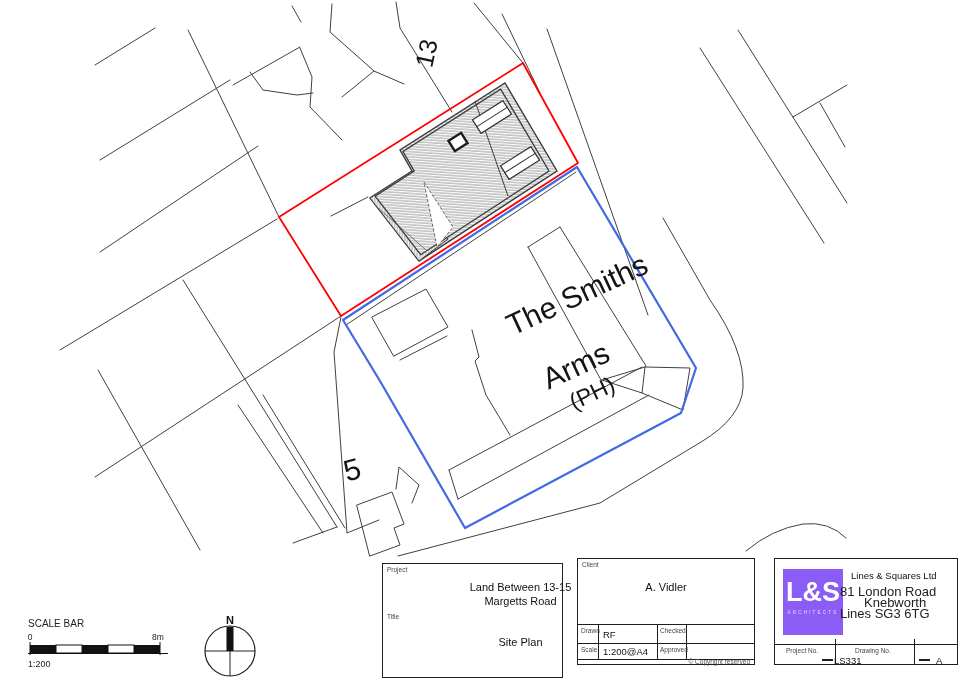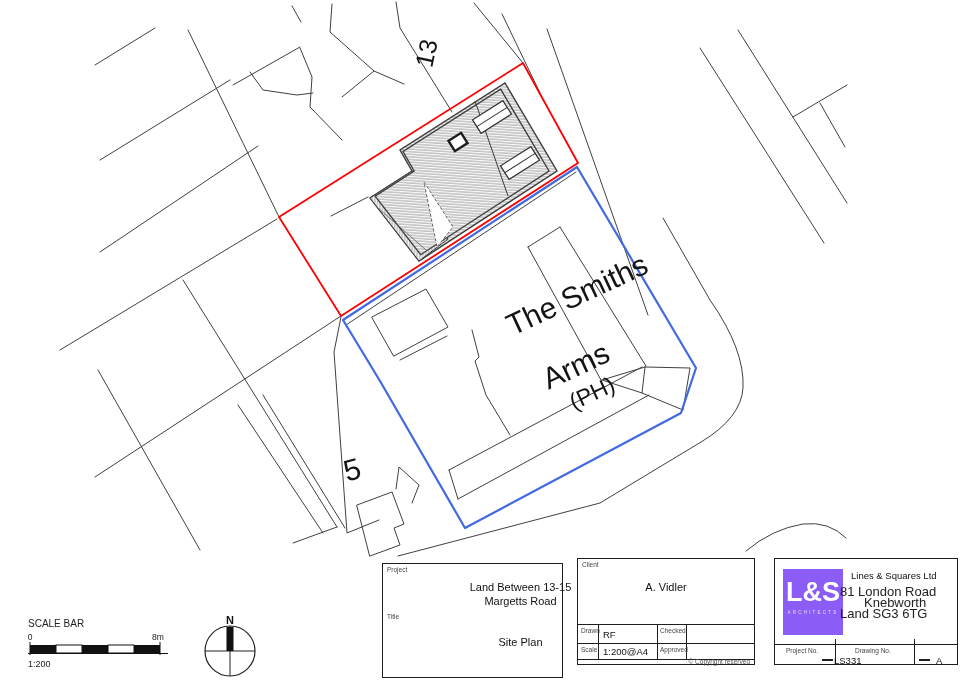--- a/index.html
+++ b/index.html
@@ -176,21 +176,21 @@
 </div>
 
 <div class="tb" style="left:774px;top:558px;width:184px;height:107px;">
   <div class="logo">
     <span class="ls">L&amp;S</span>
     <span class="sub">ARCHITECTS</span>
   </div>
   <div class="coname">Lines &amp; Squares Ltd</div>
   <div class="coaddr" style="top:25px;">81 London Road</div>
   <div class="coaddr" style="top:36px;padding-left:24px;">Knebworth</div>
-  <div class="coaddr" style="top:47px;">Land SG3 6TG</div>
+  <div class="coaddr" style="top:47px;">Lines SG3 6TG</div>
   <div class="hline" style="top:85px;"></div>
   <div class="vline" style="left:60px;top:80px;height:25px;"></div>
   <div class="vline" style="left:139px;top:80px;height:25px;"></div>
   <div class="tiny" style="left:11px;top:88px;">Project No.</div>
   <div class="cellval" style="left:11px;top:96px;padding-left:48px;">LS331</div>
   <div class="dash" style="left:47px;top:100px;width:11px;"></div>
   <div class="tiny" style="left:80px;top:88px;">Drawing No.</div>
   <div class="cellval" style="left:80px;top:96px;margin-top:25px;">PL02</div>
   <div class="dash" style="left:144px;top:100px;width:11px;"></div>
   <div class="cellval" style="left:161px;top:96px;">A</div>

